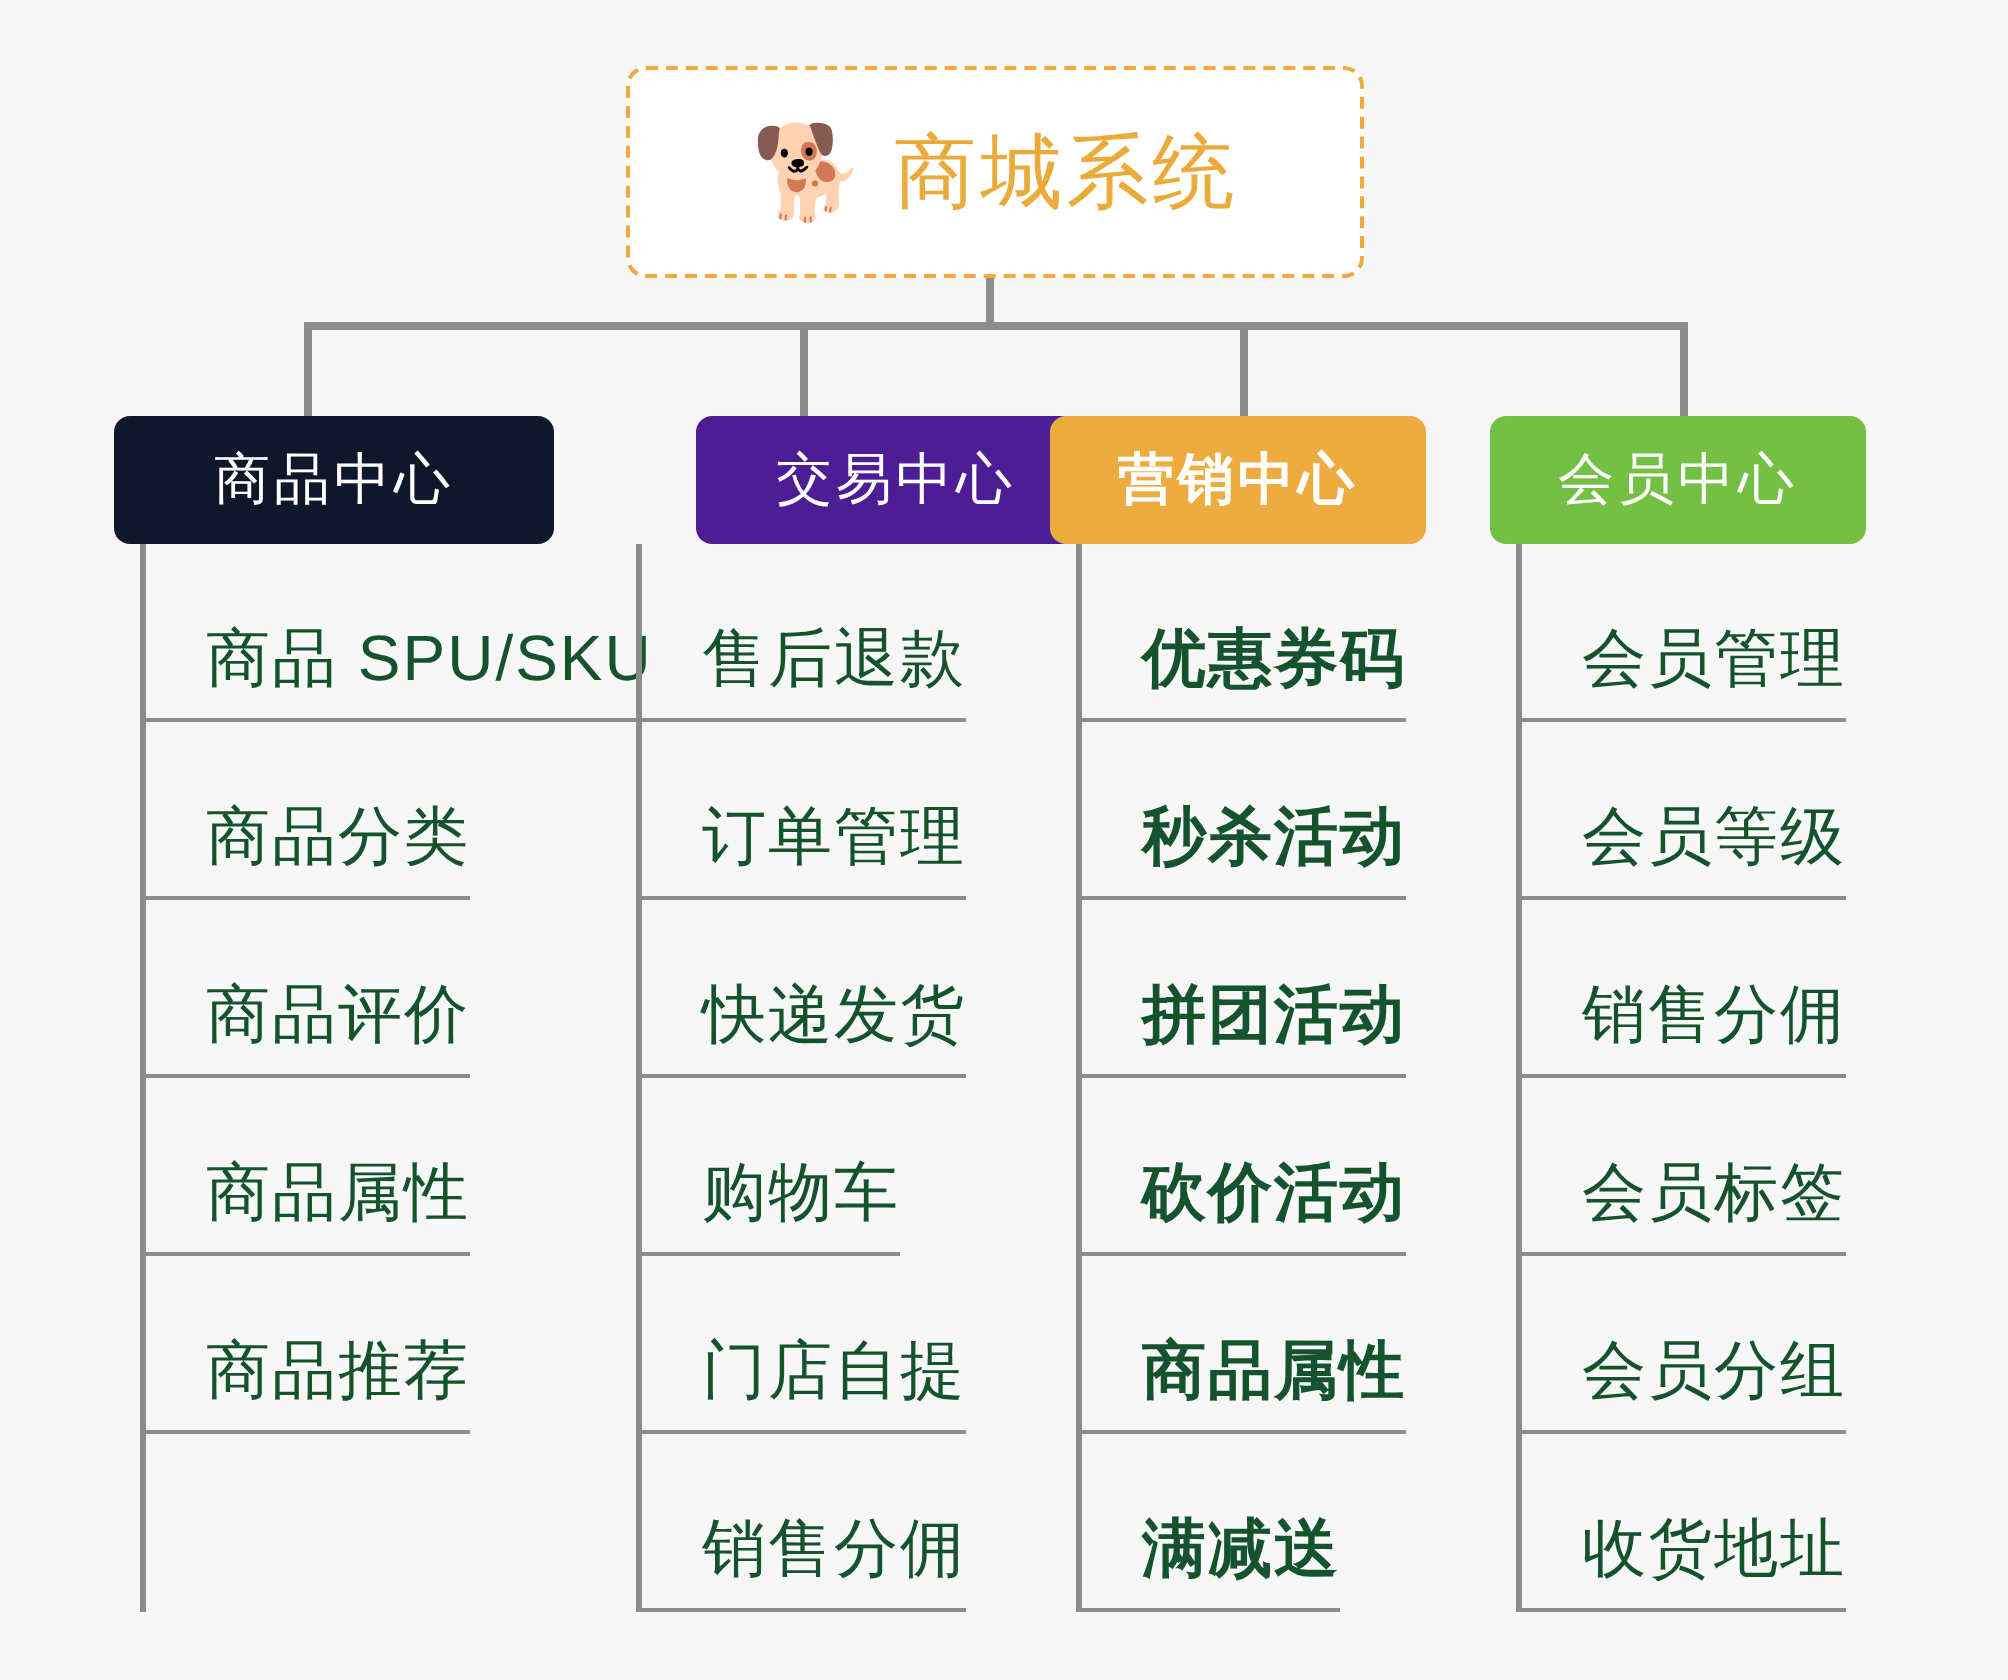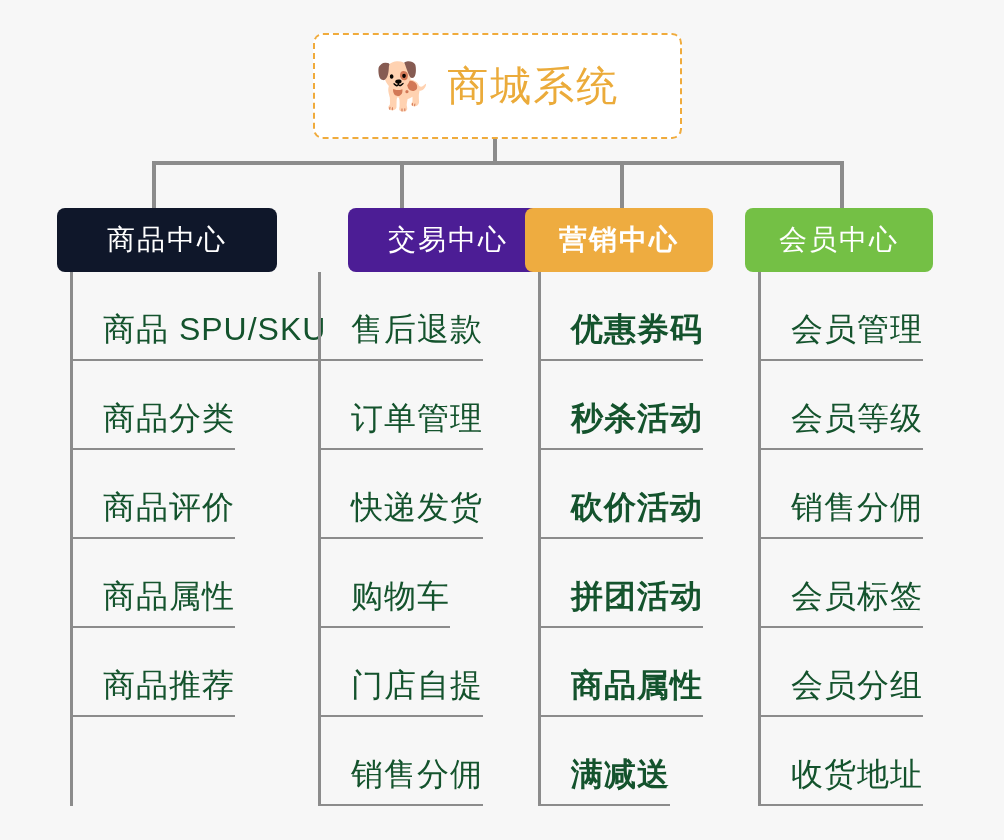--- a/index.html
+++ b/index.html
@@ -143,24 +143,24 @@
         </div>
         <div class="leaf-wrap">
           <div class="spine" style="height: 534px;"></div>
           <div class="leaf">
             <div class="leaf-inner"><span class="leaf-label">优惠券码</span></div>
           </div>
           <div class="leaf">
             <div class="leaf-inner"><span class="leaf-label">秒杀活动</span></div>
           </div>
           <div class="leaf">
-            <div class="leaf-inner"><span class="leaf-label">砍价活动</span></div>
+            <div class="leaf-inner"><span class="leaf-label">拼团活动</span></div>
           </div>
           <div class="leaf">
-            <div class="leaf-inner"><span class="leaf-label">拼团活动</span></div>
+            <div class="leaf-inner"><span class="leaf-label">砍价活动</span></div>
           </div>
           <div class="leaf">
             <div class="leaf-inner"><span class="leaf-label">商品属性</span></div>
           </div>
           <div class="leaf">
             <div class="leaf-inner"><span class="leaf-label">满减送</span></div>
           </div>
         </div>
       </div>
       <div class="col" style="left: 745px; width: 188px;">

